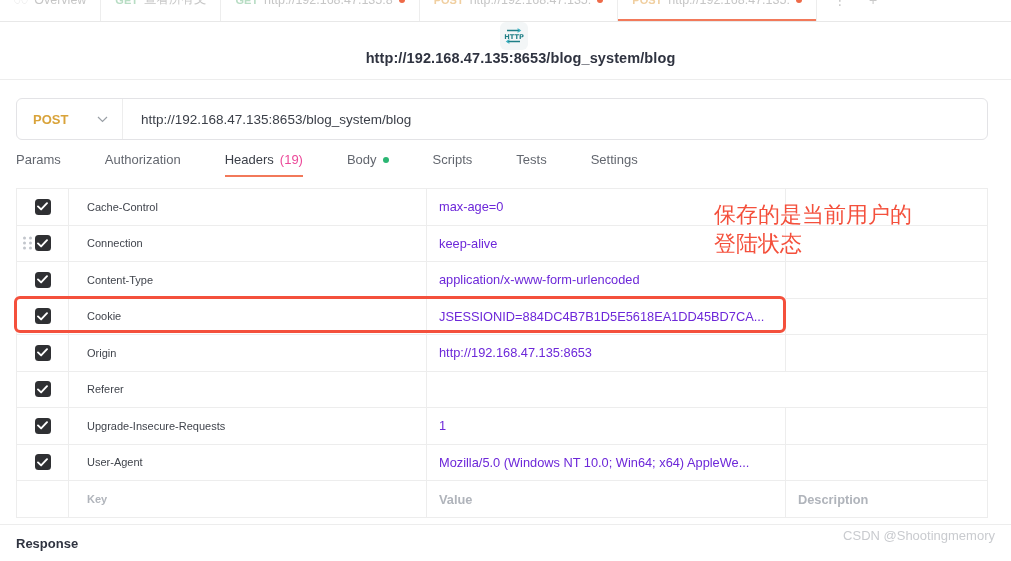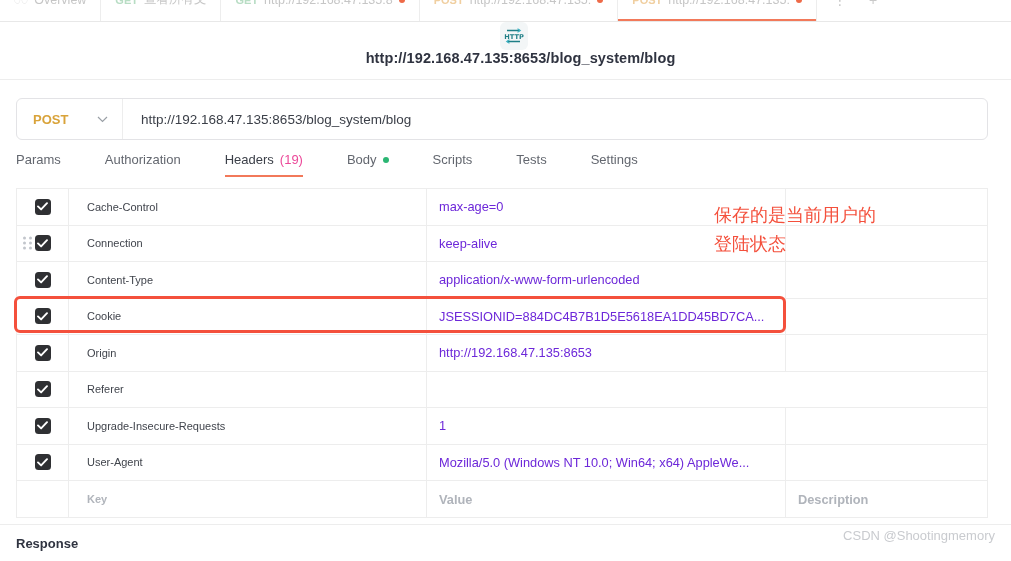--- a/index.html
+++ b/index.html
@@ -138,21 +138,21 @@
 
   
   .redbox {
     position: absolute; left: 14px; top: 296px;
     width: 772px; height: 37px;
     border: 3px solid #f4503c; border-radius: 6px;
     pointer-events: none;
   }
   .annot {
     position: absolute; left: 714px; top: 200px;
-    font-size: 18px; line-height: 29px; color: #f4503c;
+    font-size: 22px; line-height: 29px; color: #f4503c;
     font-family: "DejaVu Sans", "Liberation Sans", sans-serif;
     white-space: pre-line;
   }
 
   
   .respbar {
     position: absolute; left: 0; top: 524px; width: 1011px; height: 37px;
     border-top: 1px solid #ededed; display: flex; align-items: center;
     padding-left: 16px;
   }

